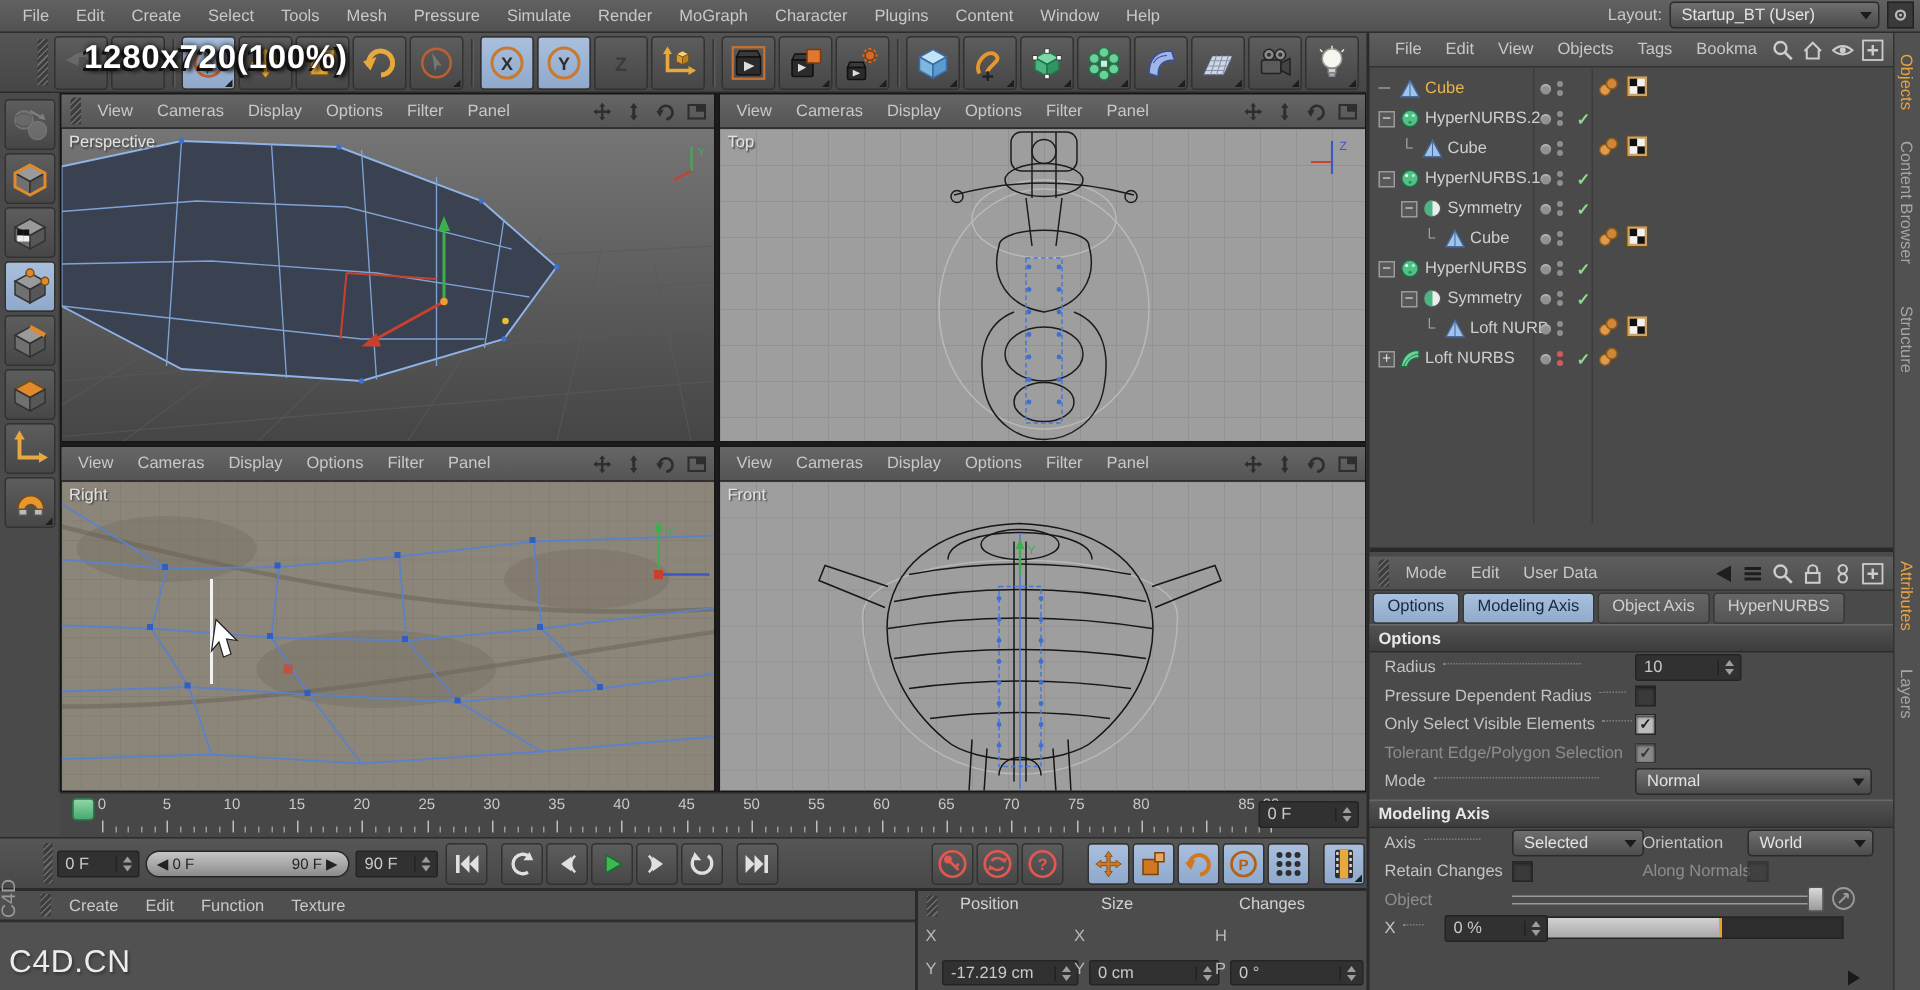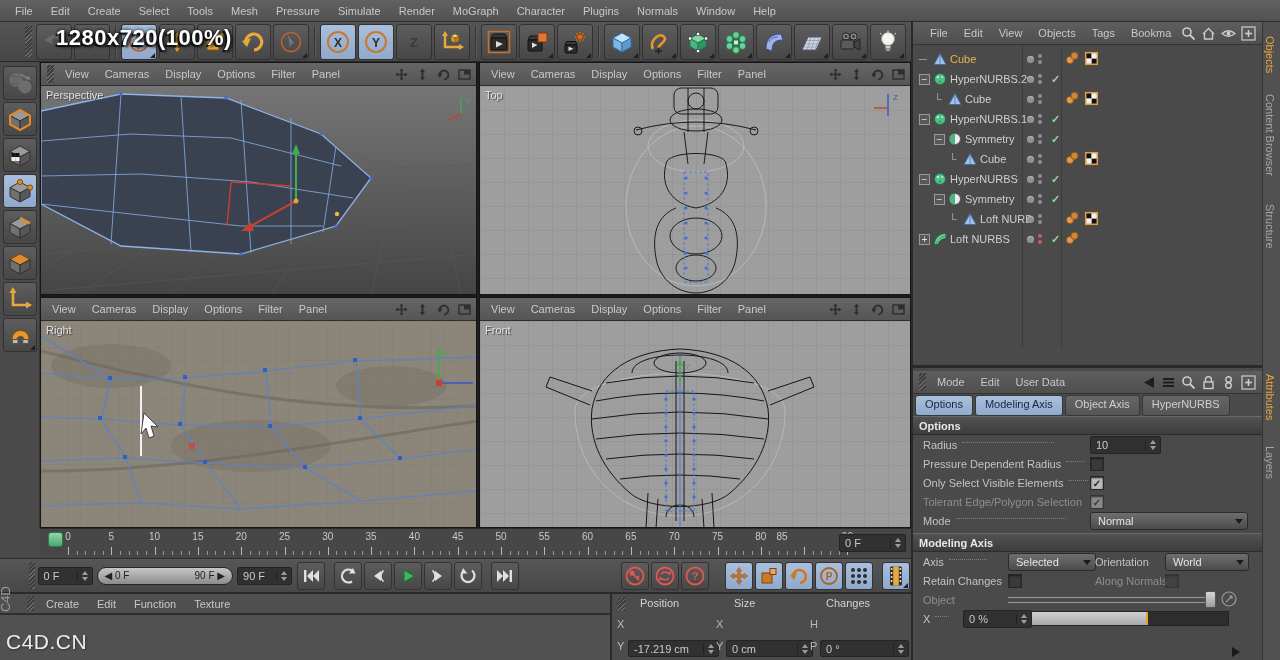--- a/index.html
+++ b/index.html
@@ -144,24 +144,37 @@
         <span class="mi">Create</span>
         <span class="mi">Select</span>
         <span class="mi">Tools</span>
         <span class="mi">Mesh</span>
         <span class="mi">Pressure</span>
         <span class="mi">Simulate</span>
         <span class="mi">Render</span>
         <span class="mi">MoGraph</span>
         <span class="mi">Character</span>
         <span class="mi">Plugins</span>
-        <span class="mi">Normals</span>
+        <span class="mi">Content</span>
         <span class="mi">Window</span>
         <span class="mi">Help</span>
       </div>
+    <div id="layout-box">
+      <span>Layout:</span>
+      <div class="dd" id="layout-select">
+        <span>Startup_BT (User)</span>
+        <span class="arr"></span>
+      </div>
+      <div id="layout-gear">
+        <svg width="10" height="10">
+            <circle cx="5" cy="5" r="3" fill="none" stroke="#bbb" stroke-width="1.5"></circle>
+            <circle cx="5" cy="5" r="1" fill="#bbb"></circle>
+          </svg>
+      </div>
+    </div>
   </div>
 
   <div id="res-overlay">1280x720(100%)</div>
 
   <div id="toolbar">
     <div class="grip"></div>
     <div style="display:flex;align-items:center">
         <div class="tbtn grayed">
           <svg width="24" height="24">
             <path d="M7 9 C14 3 20 8 20 17" stroke="#8a8a8a" stroke-width="3" fill="none"></path>
@@ -904,21 +917,21 @@
         <span class="tnum" style="left: 325.1px;">35</span>
         <span class="tnum" style="left: 368.4px;">40</span>
         <span class="tnum" style="left: 411.7px;">45</span>
         <span class="tnum" style="left: 455px;">50</span>
         <span class="tnum" style="left: 498.3px;">55</span>
         <span class="tnum" style="left: 541.6px;">60</span>
         <span class="tnum" style="left: 584.9px;">65</span>
         <span class="tnum" style="left: 628.2px;">70</span>
         <span class="tnum" style="left: 671.5px;">75</span>
         <span class="tnum" style="left: 714.8px;">80</span>
-        <span class="tnum" style="left: 736px;">85</span>
+        <span class="tnum" style="left: 785px;">85</span>
         <span class="tnum" style="left: 801.4px;">90</span>
       </div>
     <div class="nf" id="tl-frame">
       <span>0 F</span>
       <span class="spin">
           <b class="up"></b>
           <b class="dn"></b>
         </span>
     </div>
   </div>

